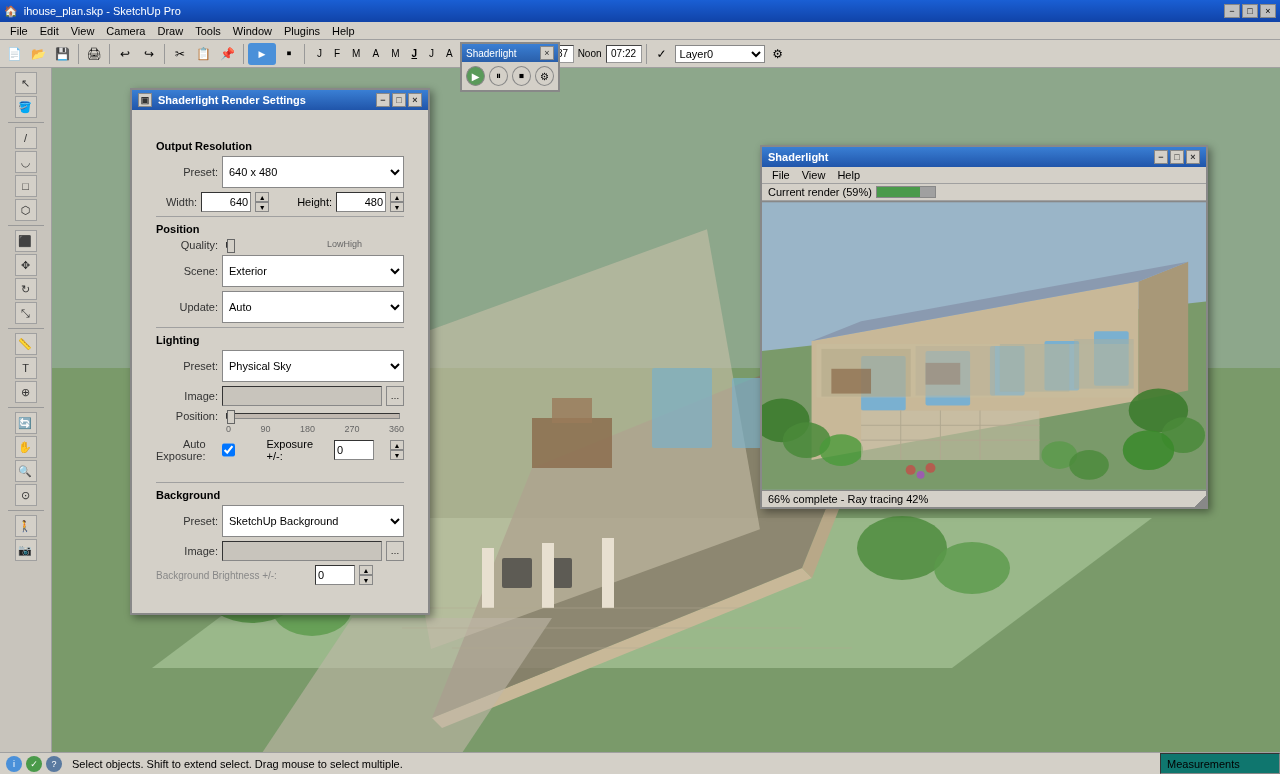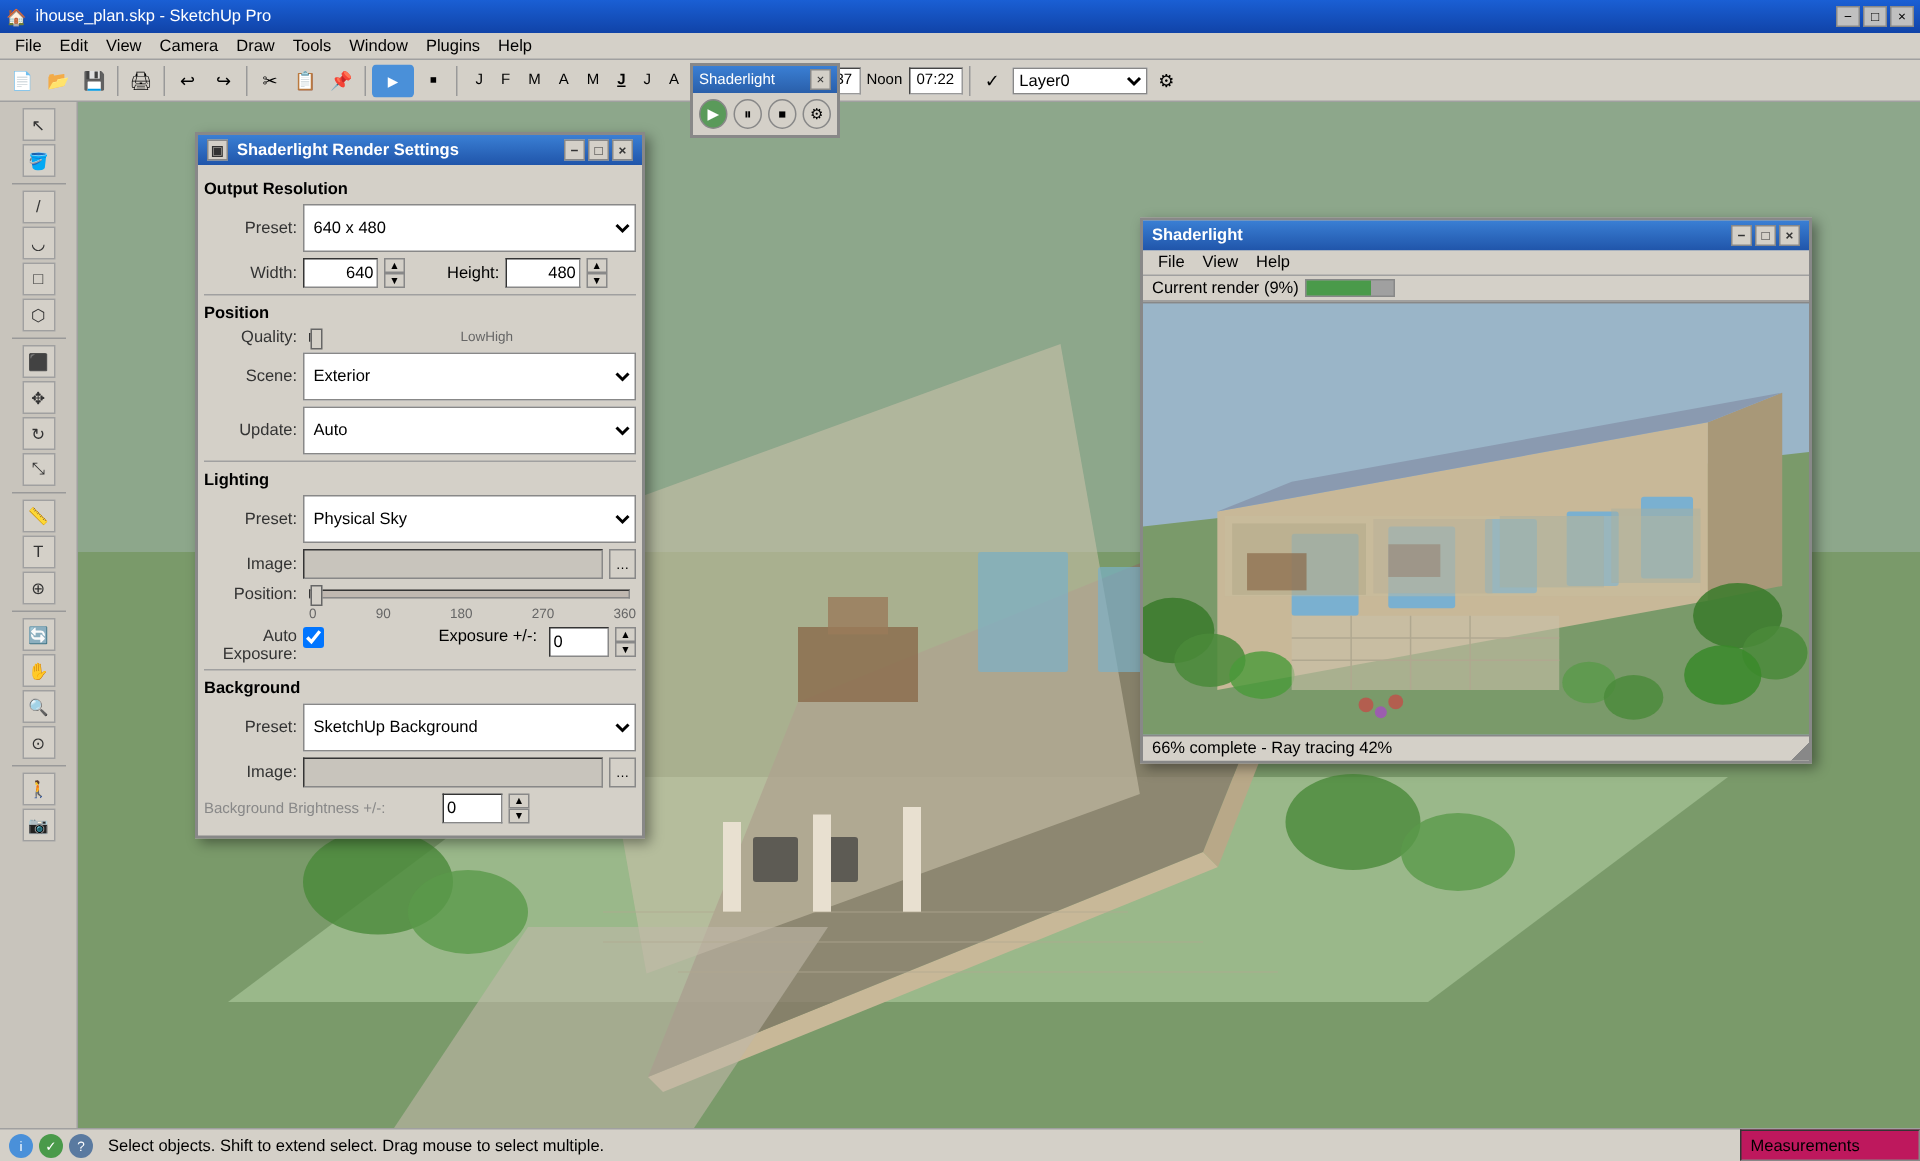--- a/index.html
+++ b/index.html
@@ -226,21 +226,21 @@
     .dialog-title-controls { display: flex; gap: 2px; }
     .dialog-title-btn {
       width: 14px; height: 14px;
       background: #d4d0c8;
       border: 1px solid #888;
       font-size: 9px;
       display: flex; align-items: center; justify-content: center;
       cursor: pointer;
       color: #333;
     }
-    .dialog-body { padding: 4px; }
+    .dialog-body { padding: 24px; }
     .section-header {
       font-weight: bold;
       font-size: 11px;
       margin: 6px 0 4px 0;
       color: #000;
     }
     .form-row {
       display: flex;
       align-items: center;
       margin-bottom: 4px;
@@ -365,22 +365,23 @@
     }
     .position-labels {
       display: flex;
       justify-content: space-between;
       font-size: 9px;
       color: #666;
       margin-left: 70px;
     }
     .exposure-row {
       display: flex;
-      gap: 4px;
-      margin-bottom: 4px;
+      align-items: center;
+      gap: 16px;
+      margin-bottom: 20px;
     }
     .checkbox-input {
       width: 14px;
       height: 14px;
       cursor: pointer;
     }
     .exposure-input {
       width: 55px;
       height: 20px;
       border: 1px inset #888;
@@ -500,21 +501,21 @@
     }
     .status-text {
       flex: 1;
       font-size: 11px;
       padding: 0 4px;
     }
     .status-measurements {
       width: 120px;
       height: 100%;
       border: 1px inset #888;
-      background: #be185d;
+      background: #0f766e;
       display: flex;
       align-items: center;
       padding: 0 6px;
       font-size: 11px;
     }
 
     
     .building-illustration {
       position: absolute;
       top: 0; left: 0; right: 0; bottom: 0;
@@ -832,21 +833,21 @@
       <div class="dialog-title-btn">□</div>
       <div class="dialog-title-btn">×</div>
     </div>
   </div>
   <div class="render-menu-bar">
     <span class="render-menu-item">File</span>
     <span class="render-menu-item">View</span>
     <span class="render-menu-item">Help</span>
   </div>
   <div class="render-status">
-    <span>Current render (9%)</span>
+    <span>Current render (59%)</span>
     <div class="render-progress-bar">
       <div class="render-progress-fill" style="width:75%;"></div>
     </div>
   </div>
 
   <div class="render-image-area">
     
     <svg width="100%" height="100%" viewBox="0 0 448 290">
 
       <rect width="448" height="290" fill="#9ab5c8"></rect>

